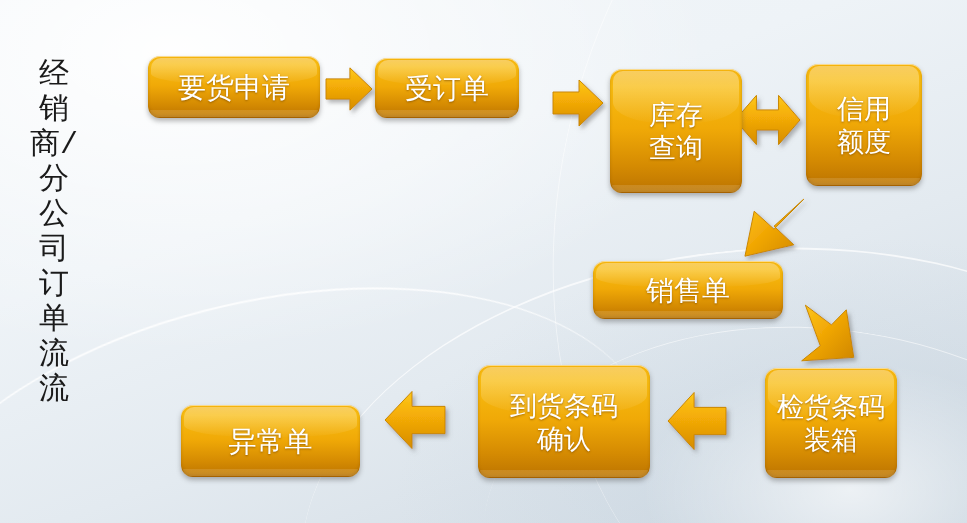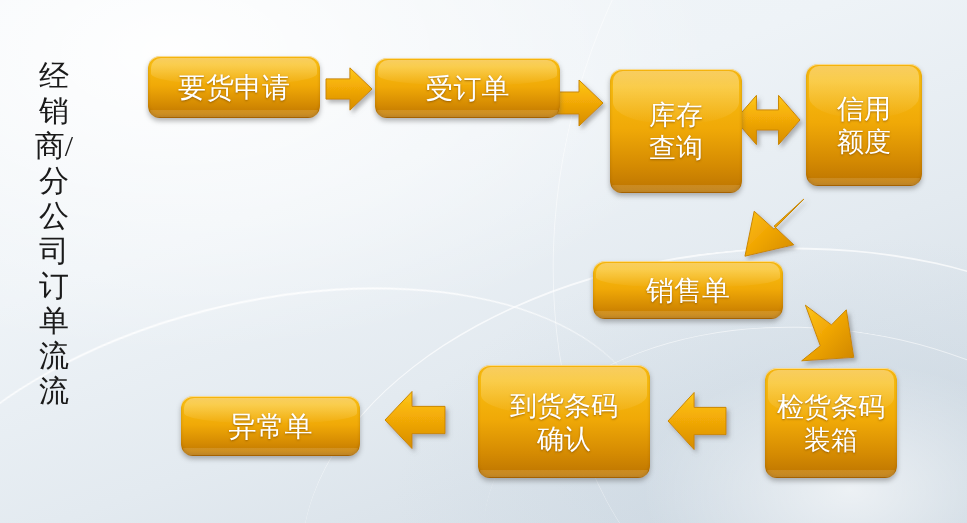--- a/index.html
+++ b/index.html
@@ -64,21 +64,21 @@
   #vtitle {
     position: absolute;
     left: 26px;
     top: 58px;
     width: 56px;
     font-size: 30px;
     line-height: 35px;
     color: #1a1a1a;
     letter-spacing: 0px;
     text-align: center;
-    font-family: Liberation Serif, serif;
+    font-family: Liberation Mono, monospace;
     white-space: normal;
     word-break: break-all;
   }
 
   
   .box {
     position: absolute;
     box-sizing: border-box;
     display: flex;
     align-items: center;
@@ -289,36 +289,36 @@
   </filter>
 </defs>
     <polygon points="60,17.360000000000003 27,17.360000000000003 27,2.48 0,31 27,59.519999999999996 27,44.64 60,44.64" fill="url(#ag)" stroke="#c98702" stroke-width="1" filter="url(#ash)"></polygon>
   </svg>
       </div>
     </div>
   <div id="node-layer">
       <div class="box" style="left: 148px; top: 56px; width: 172px; height: 62px; font-size: 28px; text-align: right;">
         <span class="lbl">要货申请</span>
       </div>
-      <div class="box" style="left: 375px; top: 58px; width: 185px; height: 60px; font-size: 28px;">
+      <div class="box" style="left: 375px; top: 58px; width: 144px; height: 60px; font-size: 28px;">
         <span class="lbl">受订单</span>
       </div>
       <div class="box" style="left: 610px; top: 69px; width: 132px; height: 124px; font-size: 27px;">
         <span class="lbl">库存<br>查询</span>
       </div>
       <div class="box" style="left: 806px; top: 64px; width: 116px; height: 122px; font-size: 27px;">
         <span class="lbl">信用<br>额度</span>
       </div>
       <div class="box" style="left: 593px; top: 261px; width: 190px; height: 58px; font-size: 28px;">
         <span class="lbl">销售单</span>
       </div>
       <div class="box" style="left: 765px; top: 368px; width: 132px; height: 110px; font-size: 27px;">
         <span class="lbl">检货条码<br>装箱</span>
       </div>
       <div class="box" style="left: 478px; top: 365px; width: 172px; height: 113px; font-size: 27px; align-items: center;">
         <span class="lbl">到货条码<br>确认</span>
       </div>
-      <div class="box" style="left: 181px; top: 396px; width: 179px; height: 60px; font-size: 28px;">
+      <div class="box" style="left: 181px; top: 405px; width: 179px; height: 72px; font-size: 28px;">
         <span class="lbl">异常单</span>
       </div>
     </div>
 
 </div>
 
 </body></html>

